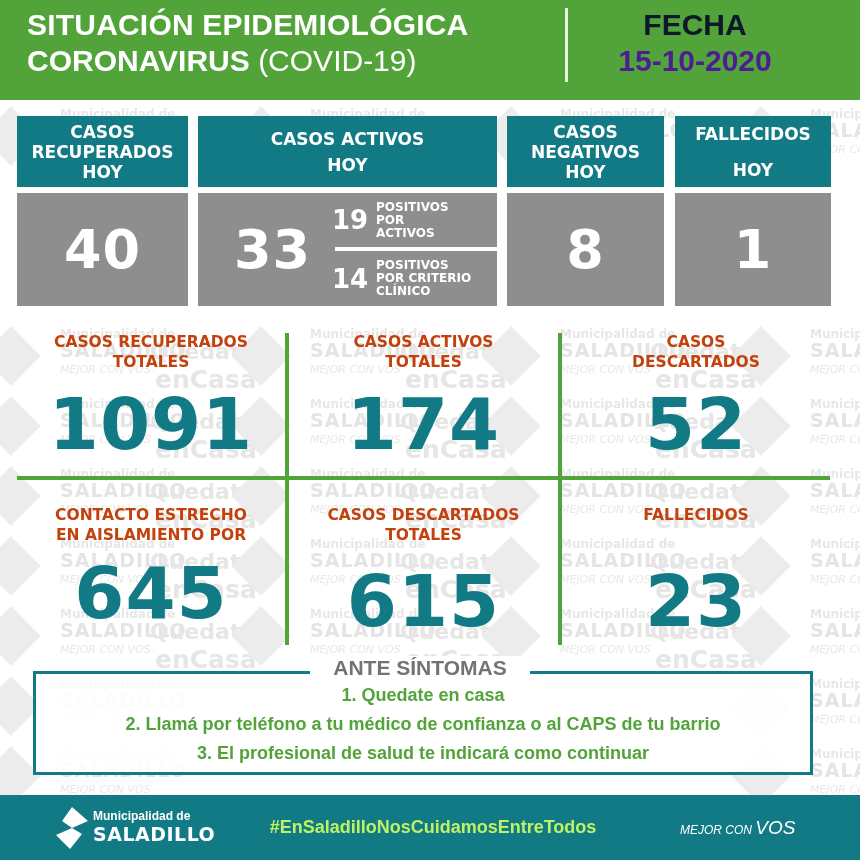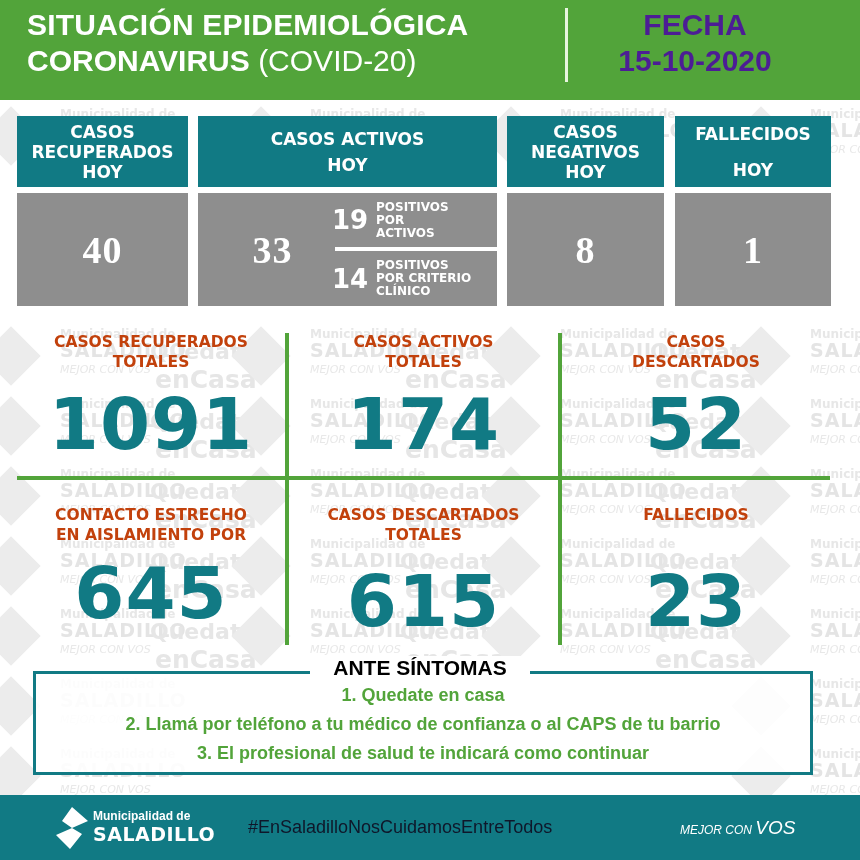--- a/index.html
+++ b/index.html
@@ -15,48 +15,48 @@
     .wm-text3 { position: absolute; left: 70px; top: 38px; font-size: 11px; font-style: italic; color: #e8e8e8; font-family: "DejaVu Sans", sans-serif; }
     .wm-q1 { position: absolute; left: 160px; top: 14px; font-size: 22px; font-weight: bold; color: #e6e6e6; font-family: "DejaVu Sans", sans-serif; }
     .wm-q2 { position: absolute; left: 165px; top: 40px; font-size: 25px; font-weight: bold; color: #e6e6e6; font-family: "DejaVu Sans", sans-serif; }
 
     
     .header { position: absolute; left: 0; top: 0; width: 860px; height: 100px; background: #52a43a; z-index: 2; }
     .header-title1 { position: absolute; left: 27px; top: 8px; font-family: "Liberation Sans", sans-serif; font-weight: bold; font-size: 30px; color: #ffffff; letter-spacing: 0.2px; }
     .header-title2 { position: absolute; left: 27px; top: 44px; font-family: "Liberation Sans", sans-serif; font-weight: bold; font-size: 30px; color: #ffffff; }
     .header-title2 .sub { font-weight: normal; }
     .header-divider { position: absolute; left: 565px; top: 8px; width: 3px; height: 74px; background: #e8f5e0; }
-    .header-date-label { position: absolute; left: 590px; top: 8px; width: 210px; text-align: center; font-family: "Liberation Sans", sans-serif; font-weight: bold; font-size: 30px; color: #4c1d95; }
+    .header-date-label { position: absolute; left: 590px; top: 8px; width: 210px; text-align: center; font-family: "Liberation Sans", sans-serif; font-weight: bold; font-size: 30px; color: #0f172a; }
     .header-date { position: absolute; left: 590px; top: 44px; width: 210px; text-align: center; font-family: "Liberation Sans", sans-serif; font-weight: bold; font-size: 30px; color: #4c1d95; }
 
     
     .teal-box { position: absolute; background: #117a84; color: #ffffff; font-weight: bold; text-align: center; z-index: 2; display: flex; flex-direction: column; justify-content: center; align-items: center; font-size: 17px; line-height: 20px; }
     .gray-box { position: absolute; background: #8e8e8e; color: #ffffff; font-weight: bold; text-align: center; z-index: 2; display: flex; align-items: center; justify-content: center; }
-    .big-num { font-size: 38px; letter-spacing: 1px; font-family: Liberation Serif, serif; }
+    .big-num { font-size: 54px; letter-spacing: 1px; }
     .sub-num { font-size: 26px; margin-right: 10px; width: 34px; text-align: center; }
     .sub-label { font-size: 12px; line-height: 13px; text-align: left; }
 
     
     .gline { position: absolute; background: #52a43a; z-index: 2; }
 
     
     .stat-label { position: absolute; color: #c2410c; font-weight: bold; text-align: center; font-size: 15.5px; line-height: 20px; z-index: 2; }
     .stat-value { position: absolute; color: #117a84; font-weight: bold; text-align: center; font-size: 72px; line-height: 72px; letter-spacing: 1px; z-index: 2; }
 
     
     .sym-box { position: absolute; left: 33px; top: 671px; width: 780px; height: 104px; border: 3px solid #117a84; background: rgba(255,255,255,0.88); z-index: 2; }
-    .sym-title { position: absolute; left: 310px; top: 656px; width: 220px; text-align: center; background: #ffffff; color: #000000; font-weight: bold; font-family: "Liberation Sans", sans-serif; font-size: 21px; z-index: 3; }
+    .sym-title { position: absolute; left: 310px; top: 656px; width: 220px; text-align: center; background: #ffffff; color: #737373; font-weight: bold; font-family: "Liberation Sans", sans-serif; font-size: 21px; z-index: 3; }
     .sym-line { position: absolute; left: 33px; width: 780px; text-align: center; color: #52a43a; font-weight: bold; font-family: "Liberation Sans", sans-serif; font-size: 18px; z-index: 3; }
 
     
     .footer { position: absolute; left: 0; top: 795px; width: 860px; height: 65px; background: #117a84; z-index: 2; }
     .footer-logo { position: absolute; left: 56px; top: 12px; width: 32px; height: 42px; }
     .footer-org1 { position: absolute; left: 93px; top: 14px; color: #ffffff; font-size: 12px; font-family: "Liberation Sans", sans-serif; font-weight: bold; }
     .footer-org2 { position: absolute; left: 93px; top: 28px; color: #ffffff; font-size: 19px; font-weight: bold; letter-spacing: 0.5px; font-family: "DejaVu Sans", sans-serif; }
-    .footer-hashtag { position: absolute; left: 248px; top: 22px; width: 370px; color: #0f172a; font-size: 18px; font-weight: normal; font-family: "Liberation Sans", sans-serif; }
+    .footer-hashtag { position: absolute; left: 248px; top: 22px; width: 370px; text-align: center; color: #bef264; font-size: 18px; font-weight: bold; font-family: "Liberation Sans", sans-serif; }
     .footer-slogan { position: absolute; left: 680px; top: 22px; color: #ffffff; font-size: 12px; font-style: italic; font-family: "Liberation Sans", sans-serif; }
     .footer-slogan .vos { font-size: 19px; font-style: italic; }
   </style>
 </head>
 <body>
 
 <div class="watermark">
 
   <div class="wm-cell" style="left:-10px; top:5px;">
       <div class="wm-diamond"></div>
@@ -260,21 +260,21 @@
   <div class="wm-cell" style="left:740px; top:645px;">
       <div class="wm-diamond"></div>
       <span class="wm-text1">Municipalidad de</span>
       <span class="wm-text2">SALADILLO</span>
       <span class="wm-text3">MEJOR CON VOS</span>
     </div>
 </div>
 
 <div class="header">
   <div class="header-title1">SITUACIÓN EPIDEMIOLÓGICA</div>
-  <div class="header-title2"><span>CORONAVIRUS</span><span class="sub"> (COVID-20)</span></div>
+  <div class="header-title2"><span>CORONAVIRUS</span><span class="sub"> (COVID-19)</span></div>
   <div class="header-divider"></div>
   <div class="header-date-label">FECHA</div>
   <div class="header-date">15-10-2020</div>
 </div>
 
 <div class="teal-box" style="left:17px; top:116px; width:171px; height:71px;">
   <div>CASOS</div>
   <div>RECUPERADOS</div>
   <div>HOY</div>
 </div>

